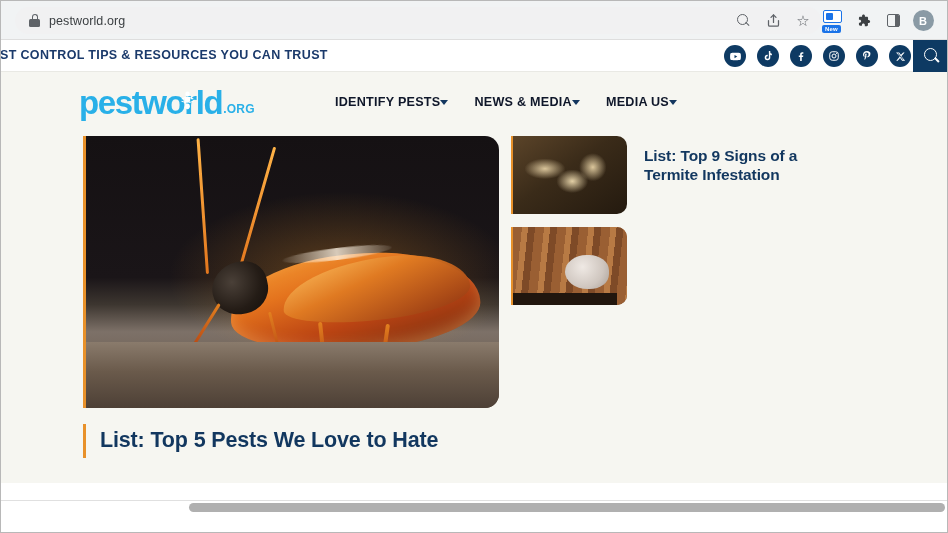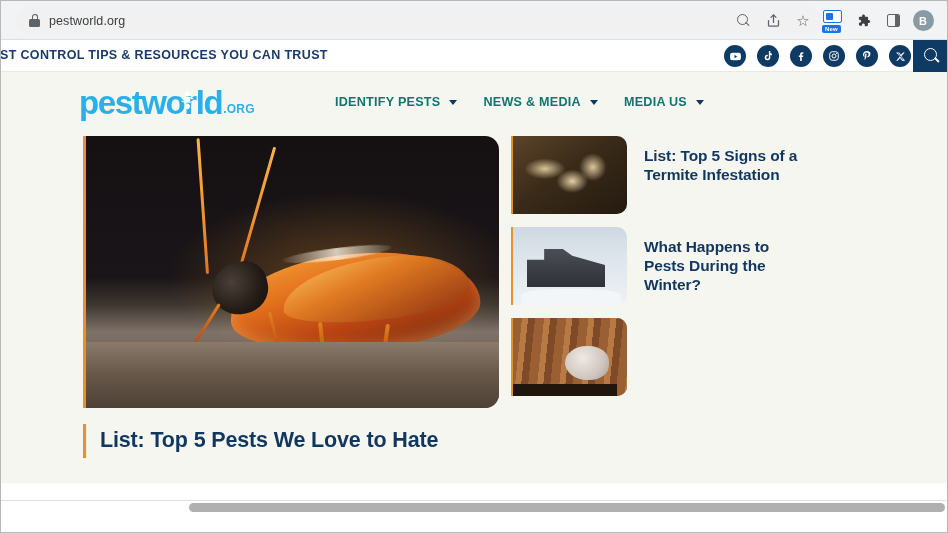--- a/index.html
+++ b/index.html
@@ -185,22 +185,22 @@
   }
   .logo-org {
     font-size: 12px; font-weight: bold; color: #29b0e8;
     letter-spacing: .2px; margin-left: 1px; margin-bottom: 3px;
   }
   .nav {
     position: absolute; left: 334px; top: 23px;
     display: flex; align-items: center; gap: 26px;
   }
   .nav-item {
-    display: flex; align-items: center; gap: 9px;
-    font-size: 12.6px; font-weight: bold; color: #0f766e;
+    display: flex; align-items: center; gap: 0;
+    font-size: 12.6px; font-weight: bold; color: #0f172a;
     letter-spacing: .25px; white-space: nowrap;
   }
   .caret {
     width: 0; height: 0;
     border-left: 4px solid transparent;
     border-right: 4px solid transparent;
     border-top: 5px solid #13365f;
   }
 
   
@@ -530,27 +530,23 @@
 
       <a class="hero-title-row">
         <span class="hero-accent"></span>
         <span class="hero-title">List: Top 5 Pests We Love to Hate</span>
       </a>
 
       <div class="articles">
 
         <a class="article">
           <span class="thumb t1"></span>
-          <span class="art-title">List: Top 5 Signs of a Termite Infestation</span>
-        </a>
-
-        <a class="article">
-          <span class="thumb t2"></span>
-          <span class="art-title">What Happens to Pests During the Winter?</span>
-        </a>
+          <span class="art-title">List: Top 9 Signs of a Termite Infestation</span>
+        </a>
+
 
         <a class="article">
           <span class="thumb t3"></span>
         </a>
 
       </div>
 
       <div class="page-bottom-strip"></div>
     </div>
 

